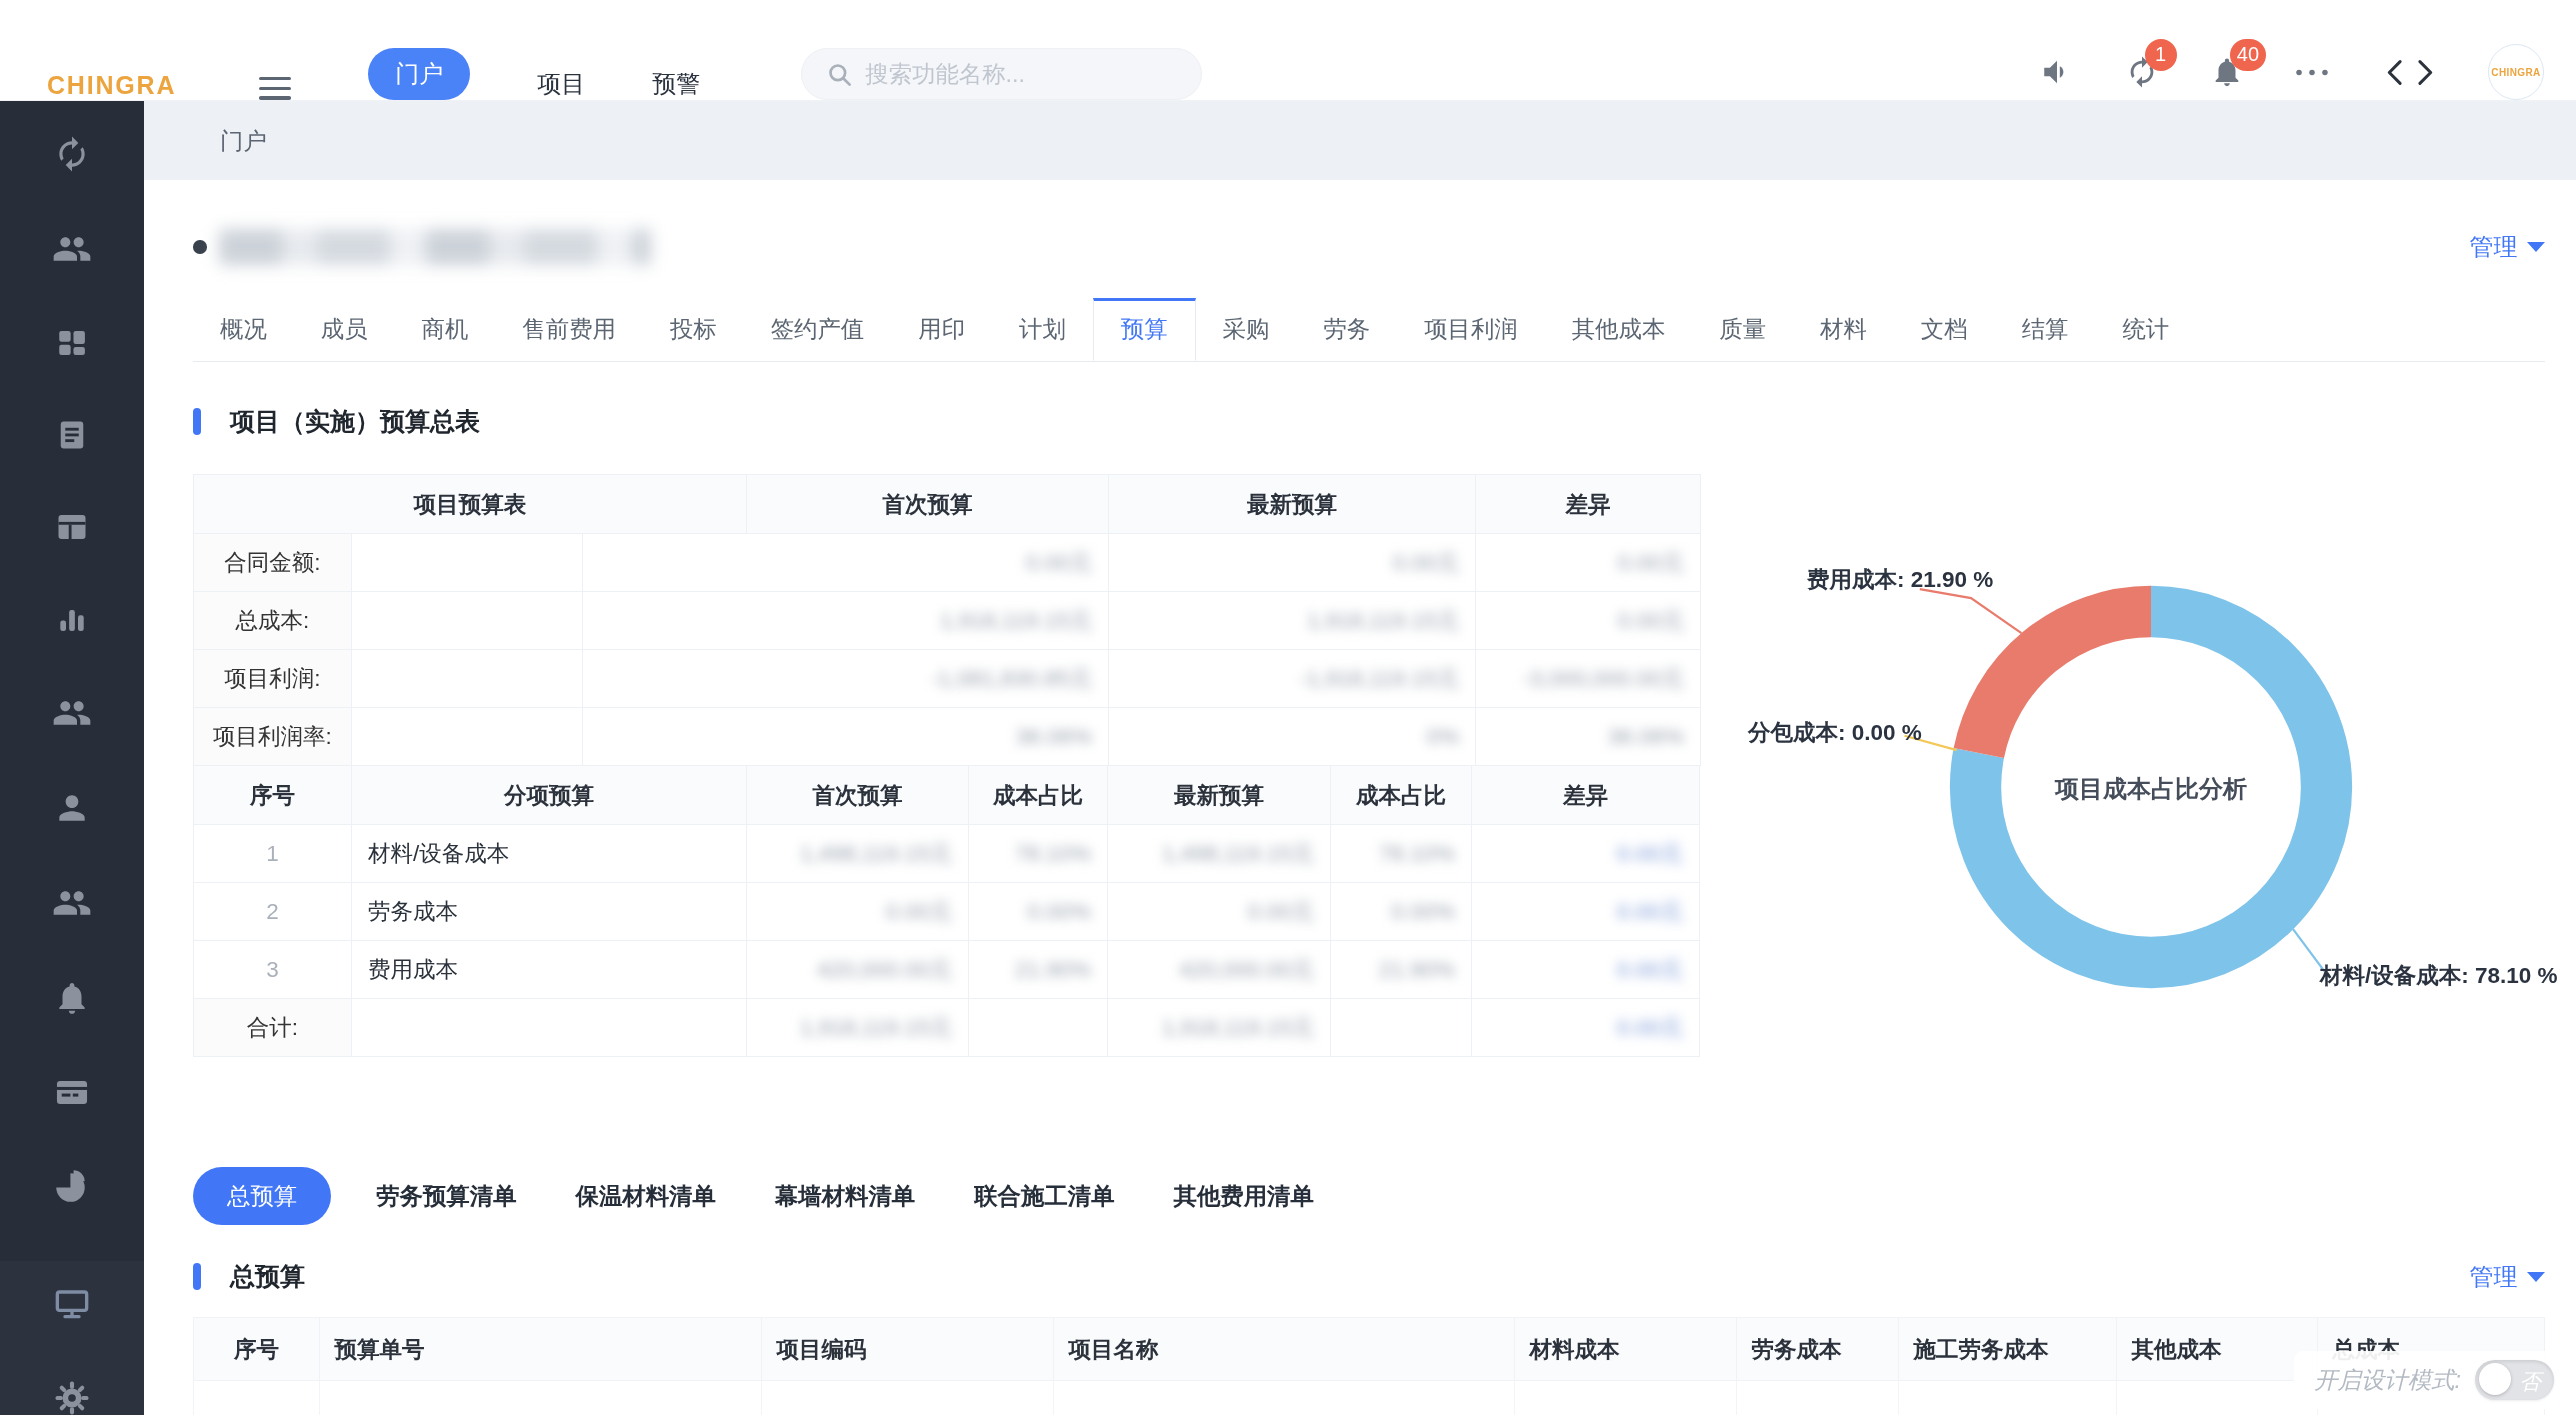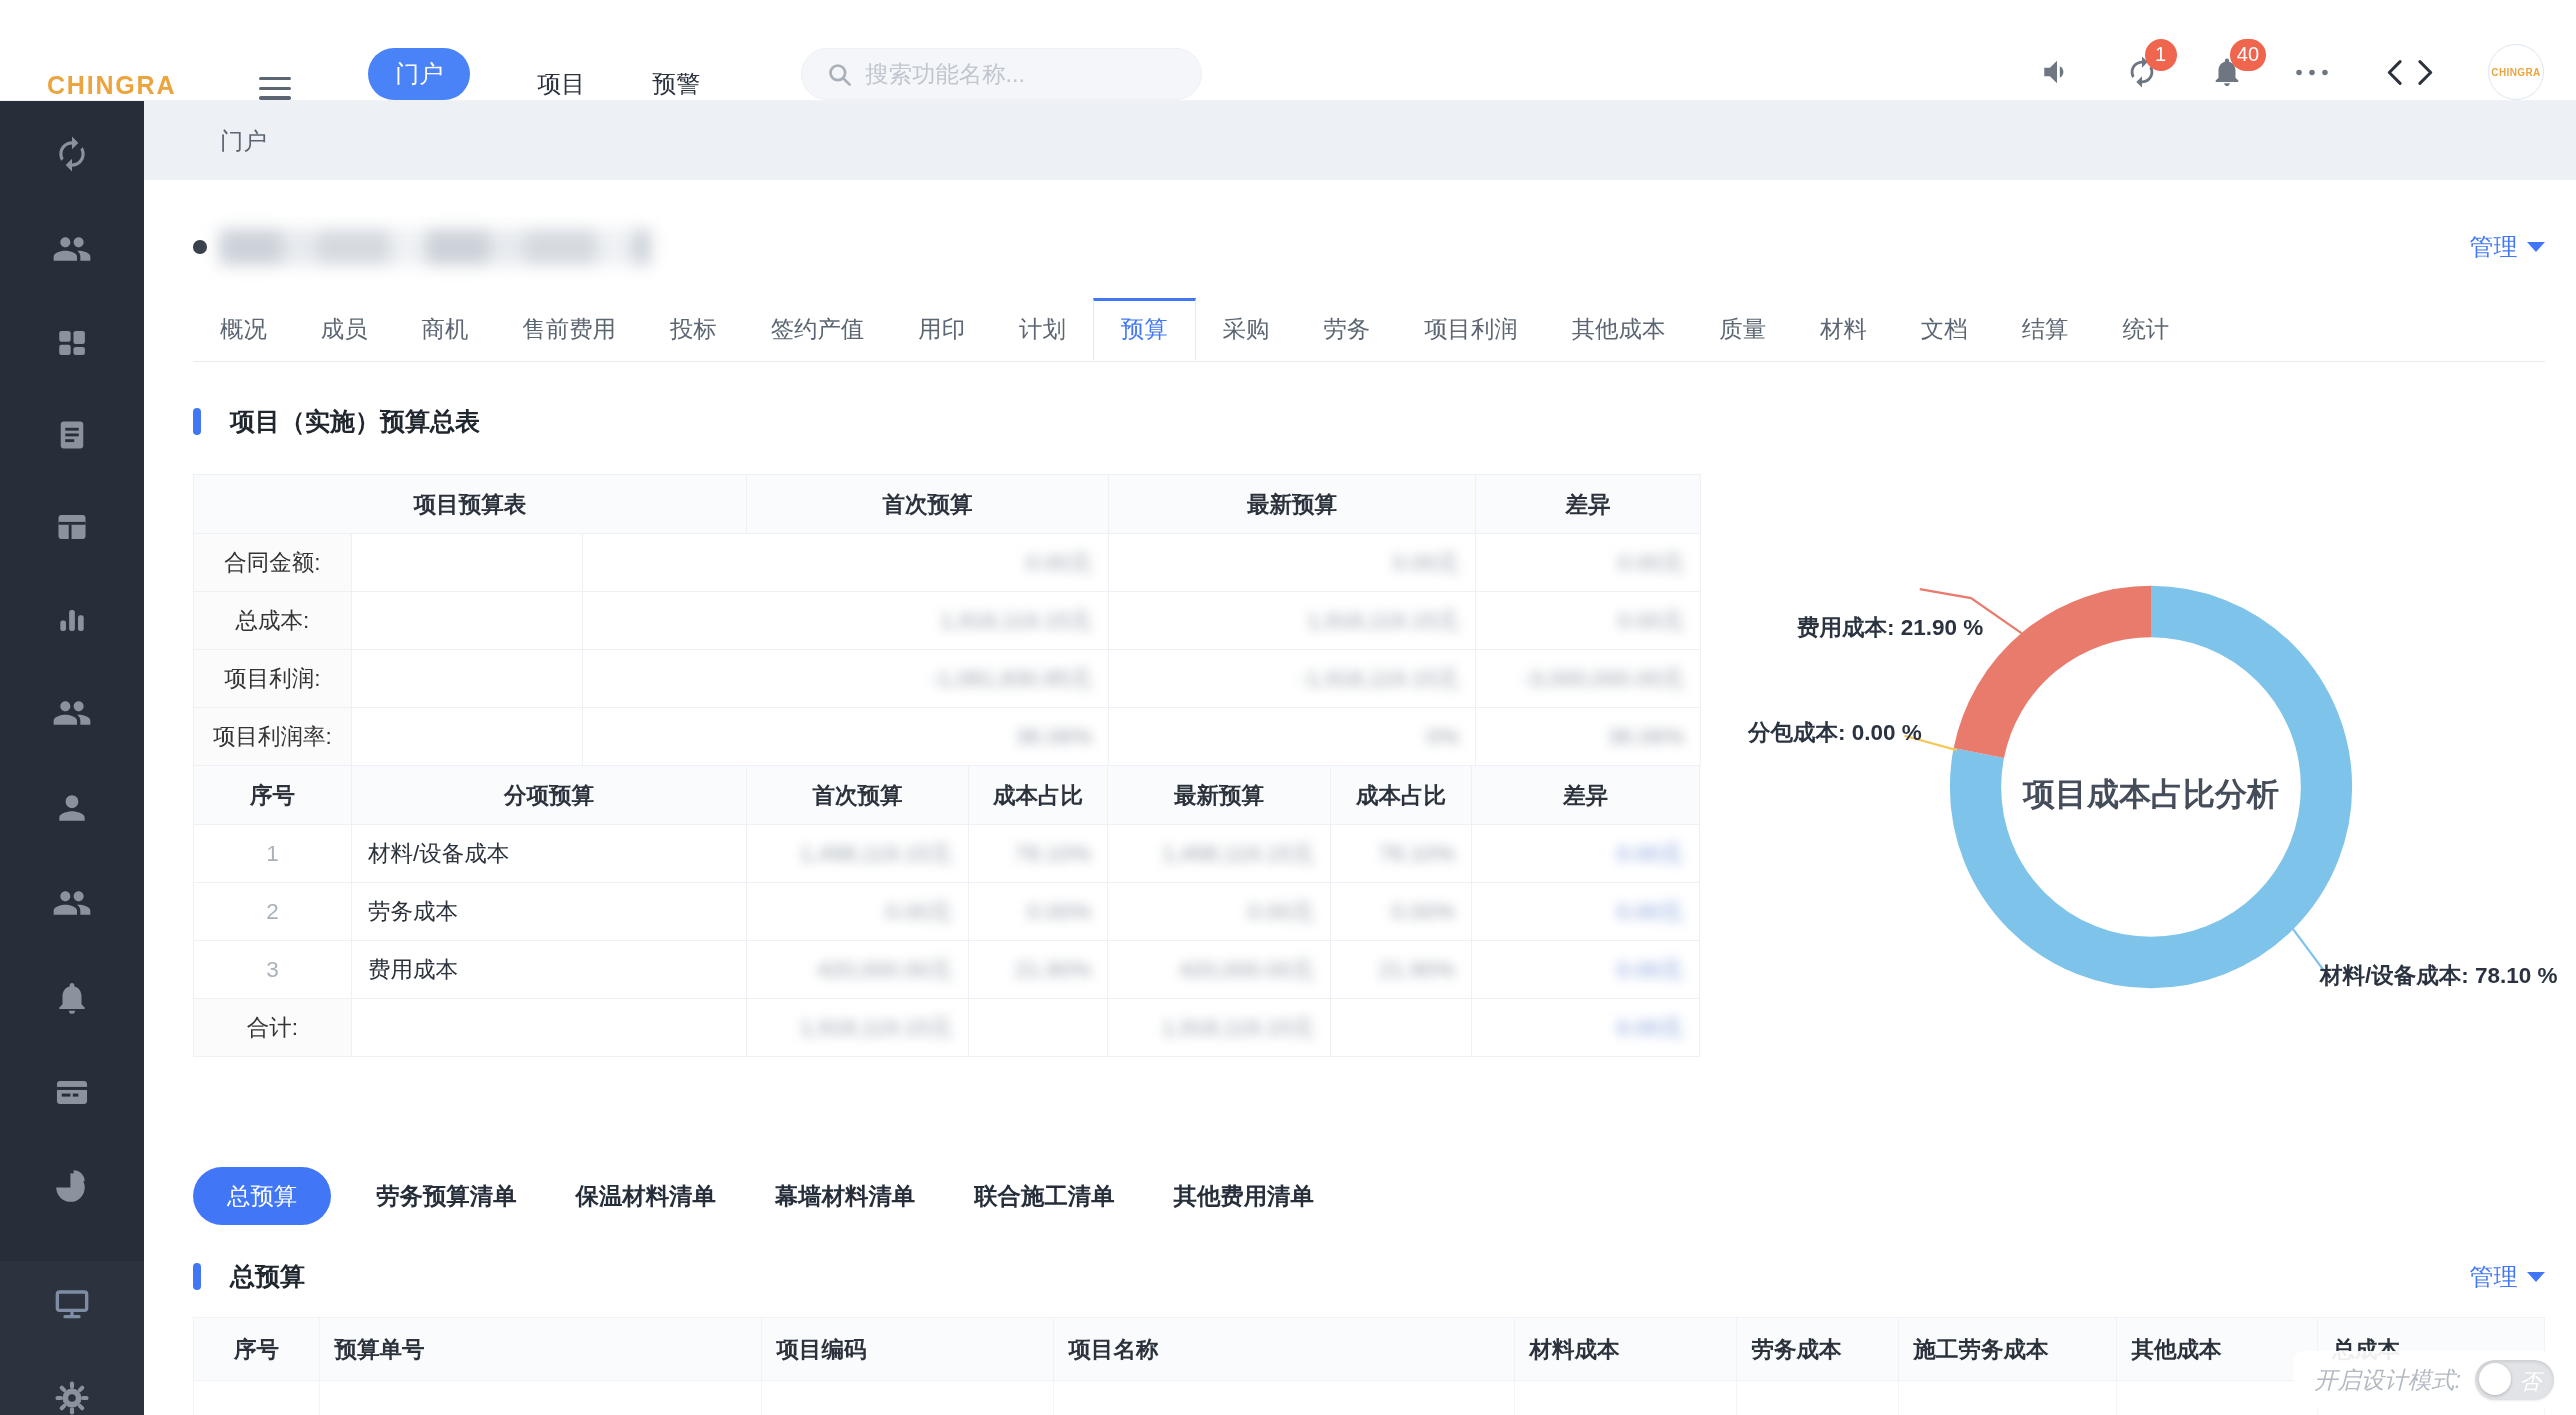--- a/index.html
+++ b/index.html
@@ -72,25 +72,25 @@
   .val { text-align:right; }
   .blur { filter:blur(5.4px); color:#98a1ad; }
   .blurb { filter:blur(5.4px); color:#7d9bd8; }
   .no { color:#aab1bb; text-align:center; }
   .nm { font-weight:500; color:#2b323c; text-align:left; }
 
   .chart-area { flex:1; position:relative; height:599px; }
   .donut { position:absolute; left:243px; top:106px; }
   .leaders { position:absolute; left:0; top:0; }
   .cl { position:absolute; font-size:22.5px; font-weight:bold; color:#2b3340; white-space:nowrap; }
-  .cl-fee { left:96px; top:90px;margin-top:48px; }
+  .cl-fee { left:106px; top:90px; }
   .cl-sub { left:47px; top:243px; }
   .cl-mat { left:619px; top:486px; }
   .center-label { position:absolute; left:315px; top:299px; width:270px; text-align:center;
-                  font-size:32px; font-weight:bold; color:#454d5a; }
+                  font-size:24px; font-weight:bold; color:#454d5a; }
 
   .ltabs { display:flex; align-items:center; margin-top:94px; }
   .lt { font-size:23.4px; font-weight:bold; color:#262e3a; margin-right:59px; white-space:nowrap; cursor:pointer;}
   .lt.pill-active { background:#4177f6; color:#fff; border-radius:31px; height:58px; padding:0 34px;
                     display:flex; align-items:center; font-weight:normal; margin-right:45px; }
 
   .sec2 { margin-top:35px; display:flex; align-items:center; }
   table.bt2 { margin-top:24px; border-collapse:collapse; table-layout:fixed; width:2351px; }
   .bt2 th { background:#fafbfd; height:63px; font-size:22.5px; font-weight:bold; color:#2b323c;
             text-align:left; padding:0 14.4px; border:0.9px solid #f0f2f6; }

